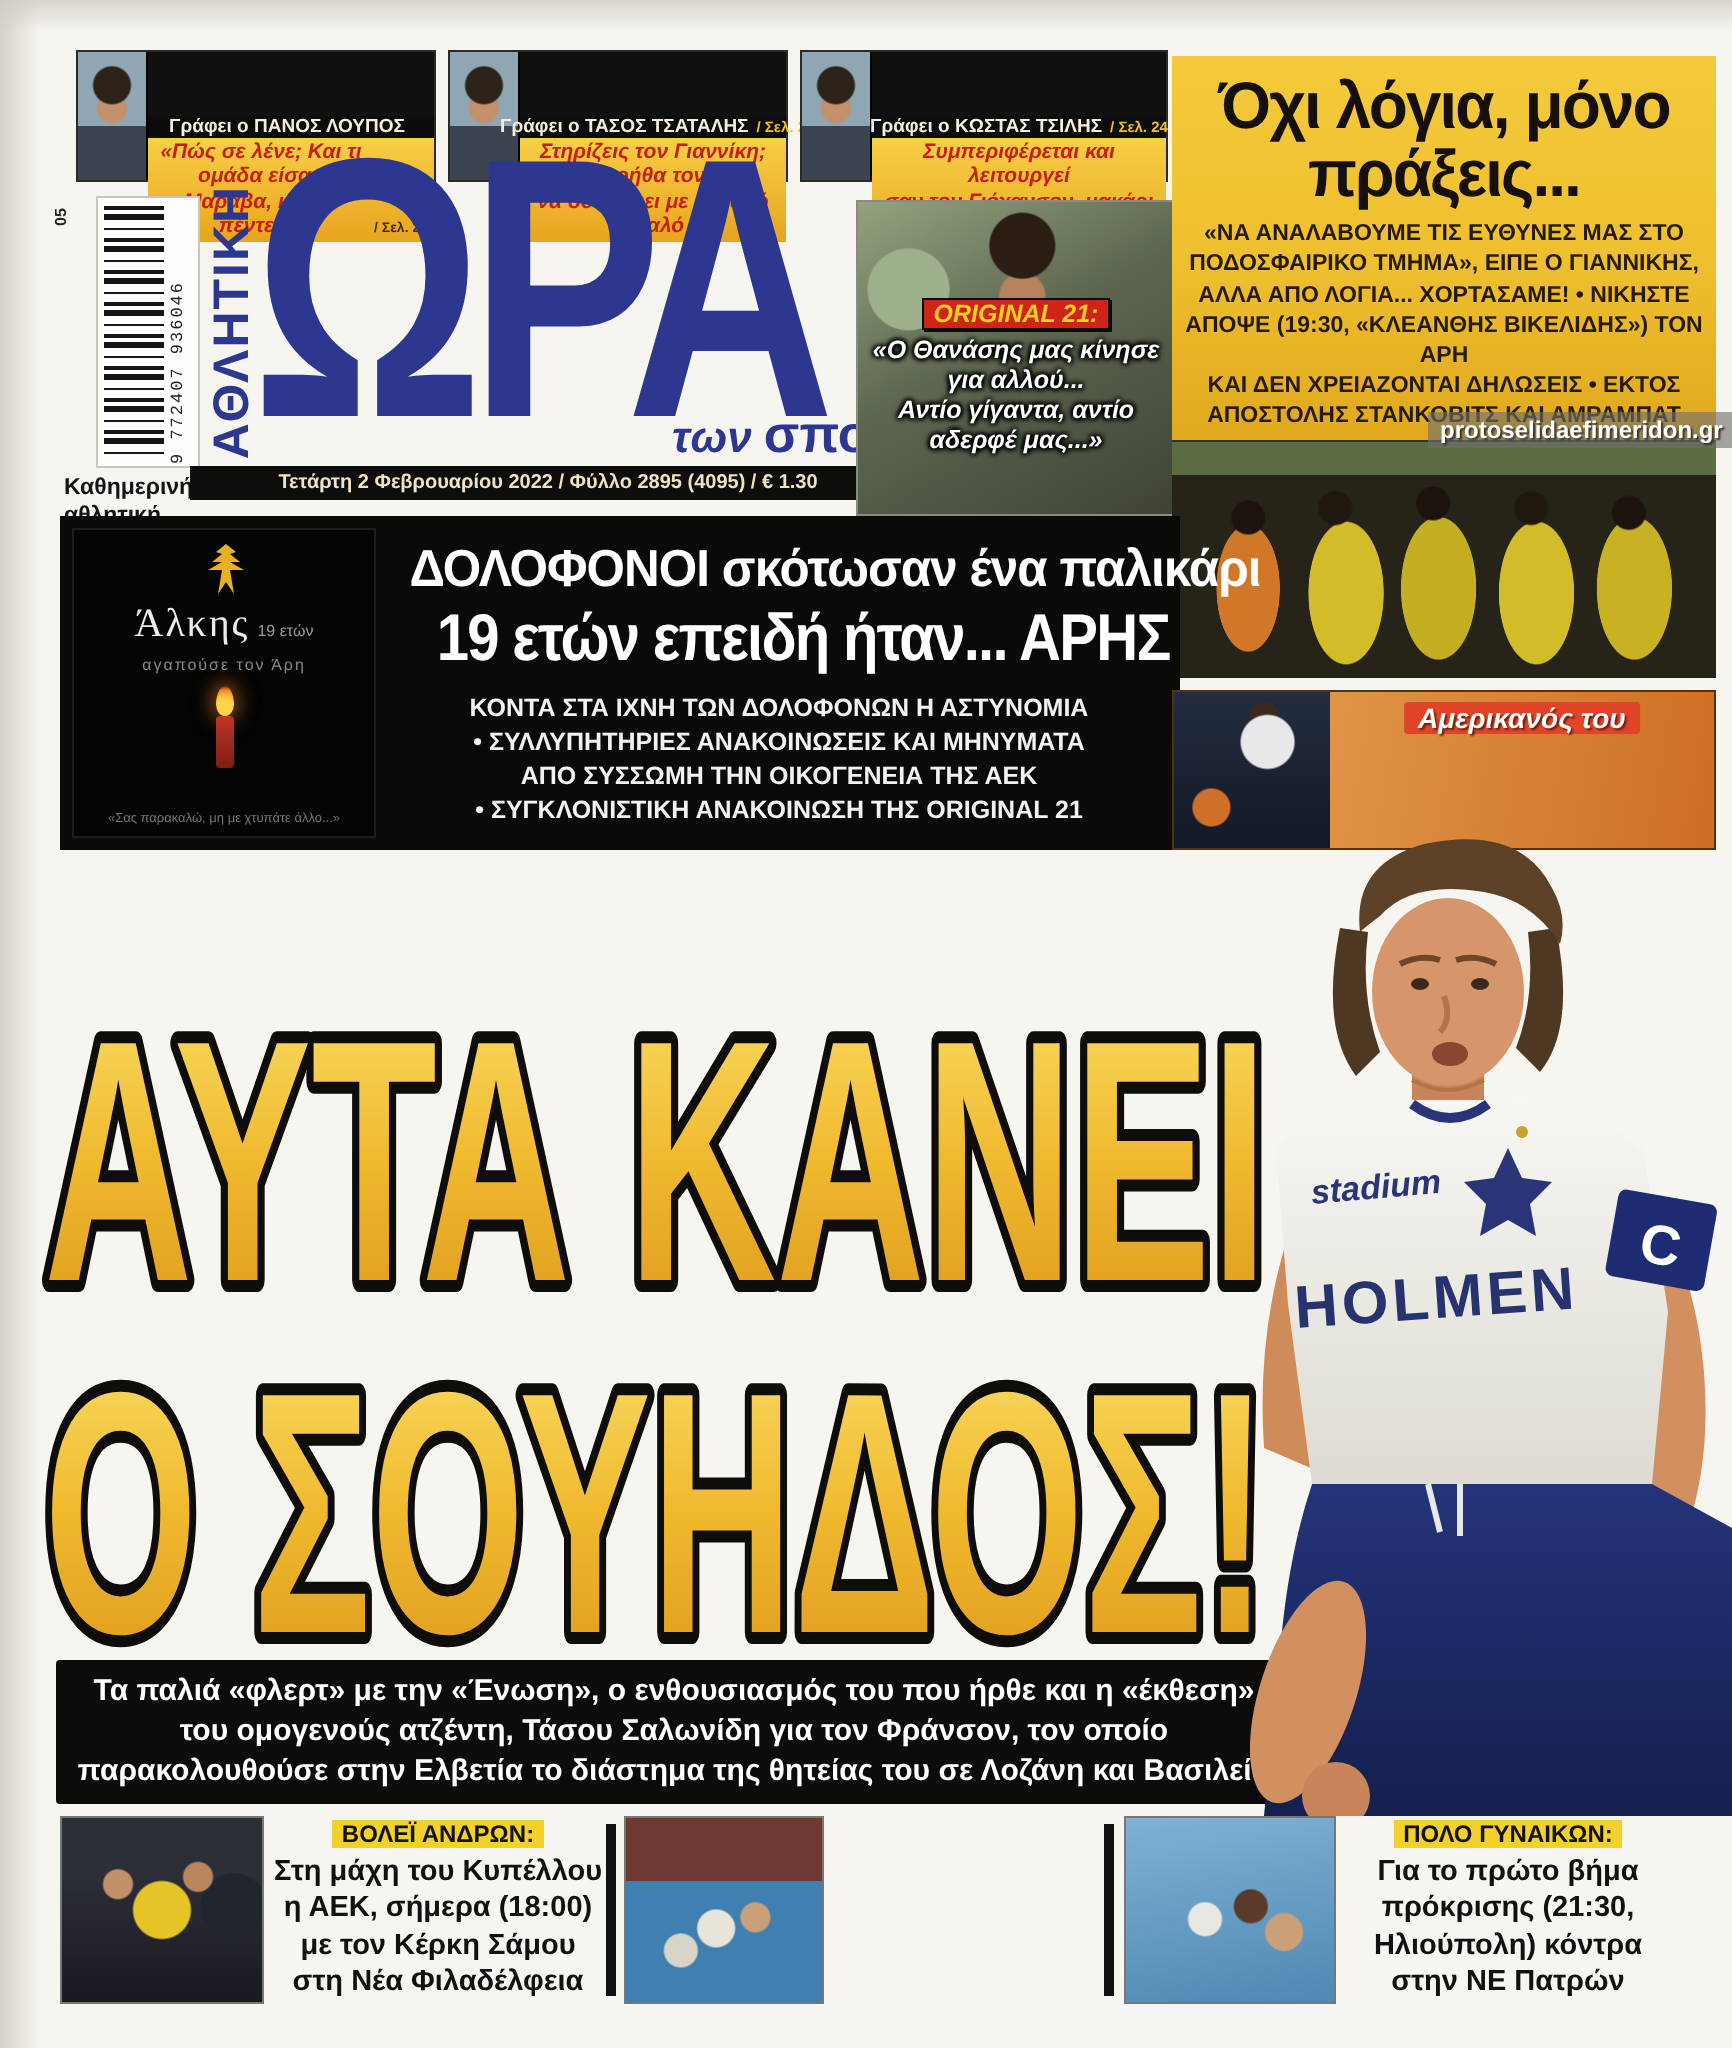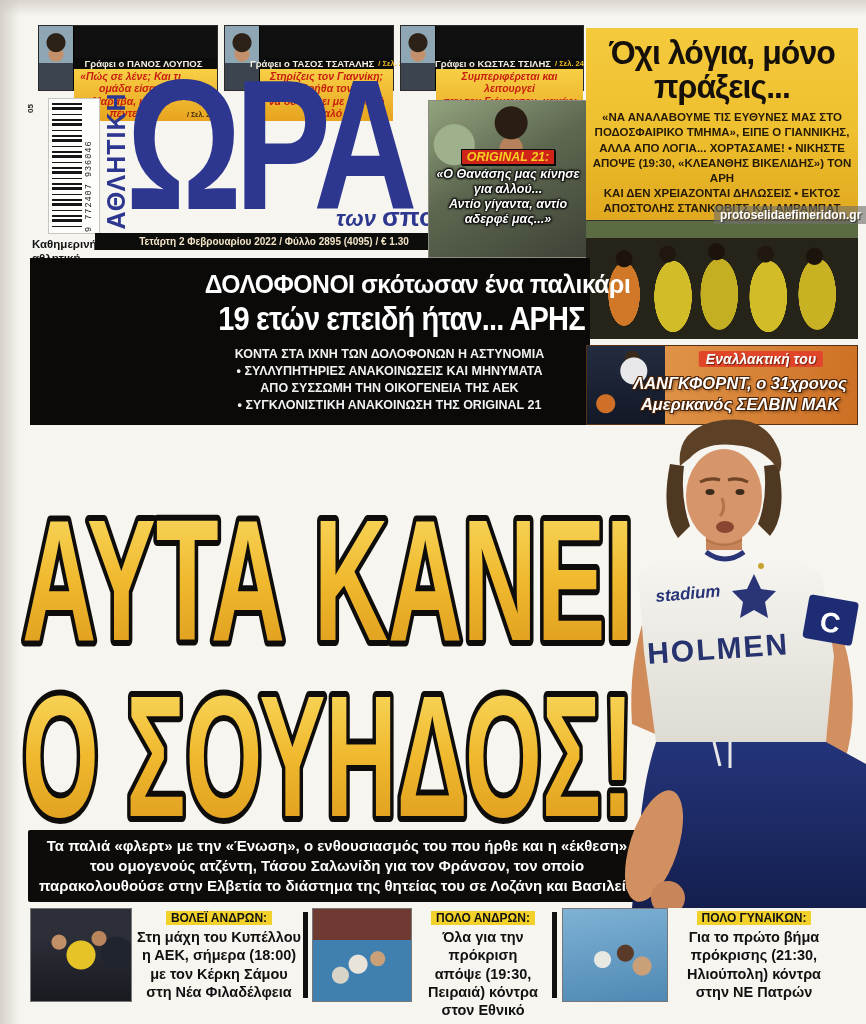--- a/index.html
+++ b/index.html
@@ -219,36 +219,46 @@
 ΠΟΔΟΣΦΑΙΡΙΚΟ ΤΜΗΜΑ», ΕΙΠΕ Ο ΓΙΑΝΝΙΚΗΣ,
 ΑΛΛΑ ΑΠΟ ΛΟΓΙΑ... ΧΟΡΤΑΣΑΜΕ! • ΝΙΚΗΣΤΕ
 ΑΠΟΨΕ (19:30, «ΚΛΕΑΝΘΗΣ ΒΙΚΕΛΙΔΗΣ») ΤΟΝ ΑΡΗ
 ΚΑΙ ΔΕΝ ΧΡΕΙΑΖΟΝΤΑΙ ΔΗΛΩΣΕΙΣ • ΕΚΤΟΣ
 ΑΠΟΣΤΟΛΗΣ ΣΤΑΝΚΟΒΙΤΣ ΚΑΙ ΑΜΡΑΜΠΑΤ</div>
   </div>
   <div class="teamphoto"></div>
   <div class="watermark">protoselidaefimeridon.gr</div>
 
   <div class="murder">
+    <div class="memorial">
+      <svg class="memcrest" width="22" height="26" viewBox="0 0 22 26">
+        <path d="M11,0 L16,4 L13,5 L18,9 L13,9 L20,13 L13,13 L15,25 L11,19 L7,25 L9,13 L2,13 L9,9 L4,9 L9,5 L6,4 Z" fill="#e8b21c"></path>
+      </svg>
+      <div class="memname">
+        <span class="nm">Άλκης</span><span class="ag">19 ετών</span>
+      </div>
+      <div class="memsub">αγαπούσε τον Άρη</div>
+      <div class="flame"></div>
+      <div class="wax"></div>
+      <div class="memquote">«Σας παρακαλώ, μη με χτυπάτε άλλο...»</div>
+    </div>
     <div class="murderhead">
       <div class="mh1">ΔΟΛΟΦΟΝΟΙ σκότωσαν ένα παλικάρι</div>
       <div class="mh2">19 ετών επειδή ήταν... ΑΡΗΣ</div>
       <div class="mdeck">ΚΟΝΤΑ ΣΤΑ ΙΧΝΗ ΤΩΝ ΔΟΛΟΦΟΝΩΝ Η ΑΣΤΥΝΟΜΙΑ
 • ΣΥΛΛΥΠΗΤΗΡΙΕΣ ΑΝΑΚΟΙΝΩΣΕΙΣ ΚΑΙ ΜΗΝΥΜΑΤΑ
 ΑΠΟ ΣΥΣΣΩΜΗ ΤΗΝ ΟΙΚΟΓΕΝΕΙΑ ΤΗΣ ΑΕΚ
 • ΣΥΓΚΛΟΝΙΣΤΙΚΗ ΑΝΑΚΟΙΝΩΣΗ ΤΗΣ ORIGINAL 21</div>
     </div>
   </div>
 
   <div class="bball">
     <div class="bphoto"></div>
     <div class="borange">
-      <span class="blabel">Εναλλακτική του</span>
-      <div class="blines">ΛΑΝΓΚΦΟΡΝΤ, ο 31χρονος
-Αμερικανός ΣΕΛΒΙΝ ΜΑΚ</div>
+      <span class="blabel">Αμερικανός του</span>
     </div>
   </div>
 
 
   <svg class="bighead" width="636" height="342" viewBox="0 0 636 342">
     <defs>
       <linearGradient id="goldG" x1="0" y1="0" x2="0" y2="1">
         <stop offset="0" stop-color="#fbe06a"></stop>
           <stop offset="0.5" stop-color="#f0b92e"></stop>
           <stop offset="1" stop-color="#da961a"></stop>
@@ -307,27 +317,20 @@
   <div class="bsphoto bs1"></div>
   <div class="bstext bt1">
     <span class="bslabel">ΒΟΛΕΪ ΑΝΔΡΩΝ:</span>
     <div class="bsbody">Στη μάχη του Κυπέλλου
 η ΑΕΚ, σήμερα (18:00)
 με τον Κέρκη Σάμου
 στη Νέα Φιλαδέλφεια</div>
   </div>
   <div class="bsbar" style="left:303px;"></div>
   <div class="bsphoto bs2"></div>
-  <div class="bstext bt2">
-    <span class="bslabel">ΠΟΛΟ ΑΝΔΡΩΝ:</span>
-    <div class="bsbody">Όλα για την πρόκριση
-απόψε (19:30,
-Πειραιά) κόντρα
-στον Εθνικό</div>
-  </div>
   <div class="bsbar" style="left:552px;"></div>
   <div class="bsphoto bs3"></div>
   <div class="bstext bt3">
     <span class="bslabel">ΠΟΛΟ ΓΥΝΑΙΚΩΝ:</span>
     <div class="bsbody">Για το πρώτο βήμα
 πρόκρισης (21:30,
 Ηλιούπολη) κόντρα
 στην ΝΕ Πατρών</div>
   </div>
 

